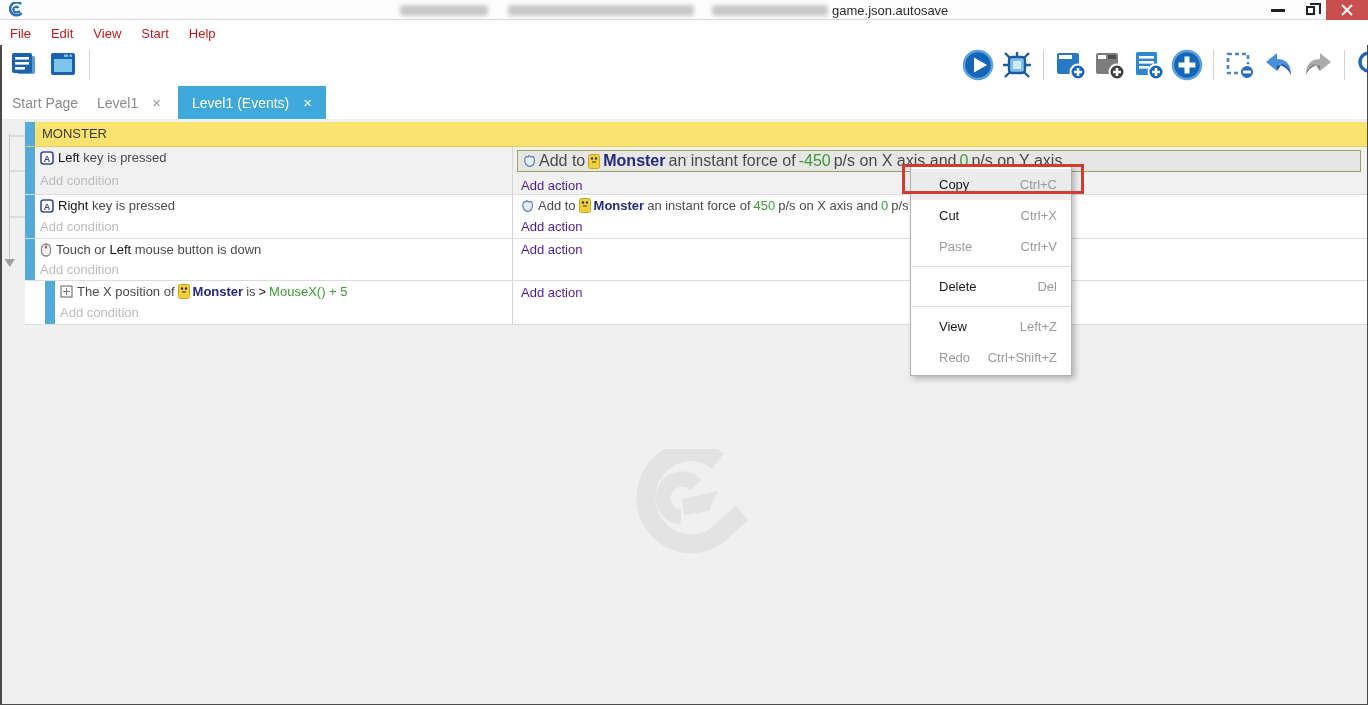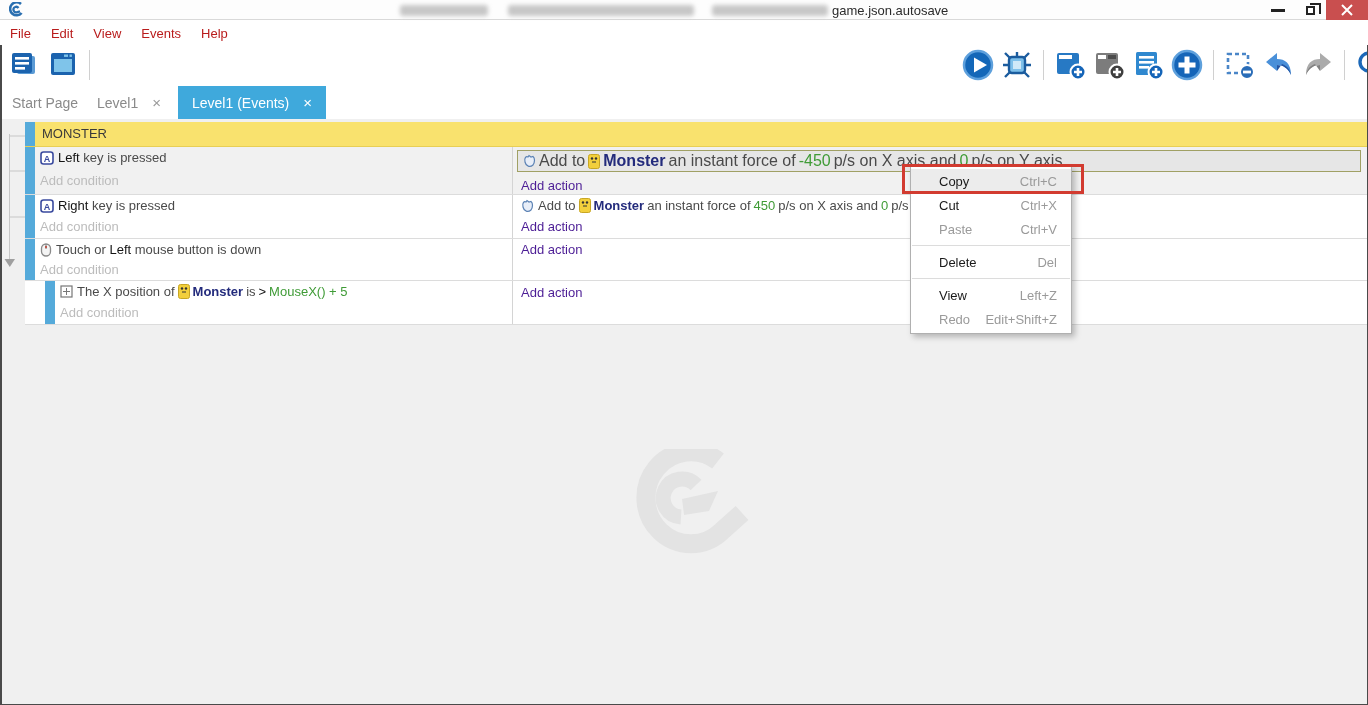--- a/index.html
+++ b/index.html
@@ -58,21 +58,21 @@
 
   
   .treelines{position:absolute;left:0;top:0;pointer-events:none;}
 
   
   .watermark{position:absolute;left:620px;top:330px;opacity:1;pointer-events:none;}
 
   
   .cmenu{position:absolute;left:910px;top:166px;width:162px;background:#fff;border:1px solid #b0b0b0;
     box-shadow:3px 3px 6px rgba(0,0,0,.25);padding:2px 0;z-index:30;}
-  .citem{height:24px;display:flex;align-items:center;justify-content:space-between;padding:0 14px 0 28px;font-size:13px;color:#1a1a1a;cursor:pointer;}
+  .citem{height:31px;display:flex;align-items:center;justify-content:space-between;padding:0 14px 0 28px;font-size:13px;color:#1a1a1a;cursor:pointer;}
   .citem .sc{color:#9a9a9a;}
   .citem.disabled{color:#9a9a9a;}
   .citem.hover{background:#ececec;}
   .csep{height:1px;background:#dcdcdc;margin:4px 1px;}
   .red-annot{position:absolute;left:902px;top:164px;width:182px;height:30px;border:3px solid #d23b30;z-index:40;pointer-events:none;}
 
   
   .edge{position:absolute;background:#4a4a4a;z-index:5;}
 </style>
 </head>
@@ -99,21 +99,21 @@
       <svg width="12" height="12" viewBox="0 0 12 12">
         <path d="M1 1 L11 11 M11 1 L1 11" stroke="#fff" stroke-width="2"></path>
       </svg>
     </div>
   </div>
 
   <div class="menubar">
     <span class="mitem">File</span>
     <span class="mitem">Edit</span>
     <span class="mitem">View</span>
-    <span class="mitem">Events</span>
+    <span class="mitem">Start</span>
     <span class="mitem">Help</span>
   </div>
 
   <div class="toolbar">
     <div class="tbgroup tb-left">
       <div class="tbicon">
         <svg width="30" height="30" viewBox="0 0 30 30">
           <rect x="8" y="6" width="18" height="18" rx="2" fill="#5b9bd5"></rect>
           <rect x="3" y="3" width="20" height="20" rx="2" fill="#1b63ae"></rect>
           <rect x="6" y="7" width="14" height="2.6" fill="#fff"></rect>
@@ -385,21 +385,21 @@
       <span>Delete</span>
       <span class="sc">Del</span>
     </div>
     <div class="csep"></div>
     <div class="citem">
       <span>View</span>
       <span class="sc">Left+Z</span>
     </div>
     <div class="citem disabled">
       <span>Redo</span>
-      <span class="sc">Edit+Shift+Z</span>
+      <span class="sc">Ctrl+Shift+Z</span>
     </div>
   </div>
 
   <div class="red-annot"></div>
 
   <div class="edge" style="left:0;top:45px;bottom:0;width:2px;"></div>
   <div class="edge" style="right:0;top:45px;bottom:0;width:1px;"></div>
   <div class="edge" style="left:0;right:0;bottom:0;height:1px;"></div>
 </div>
 

